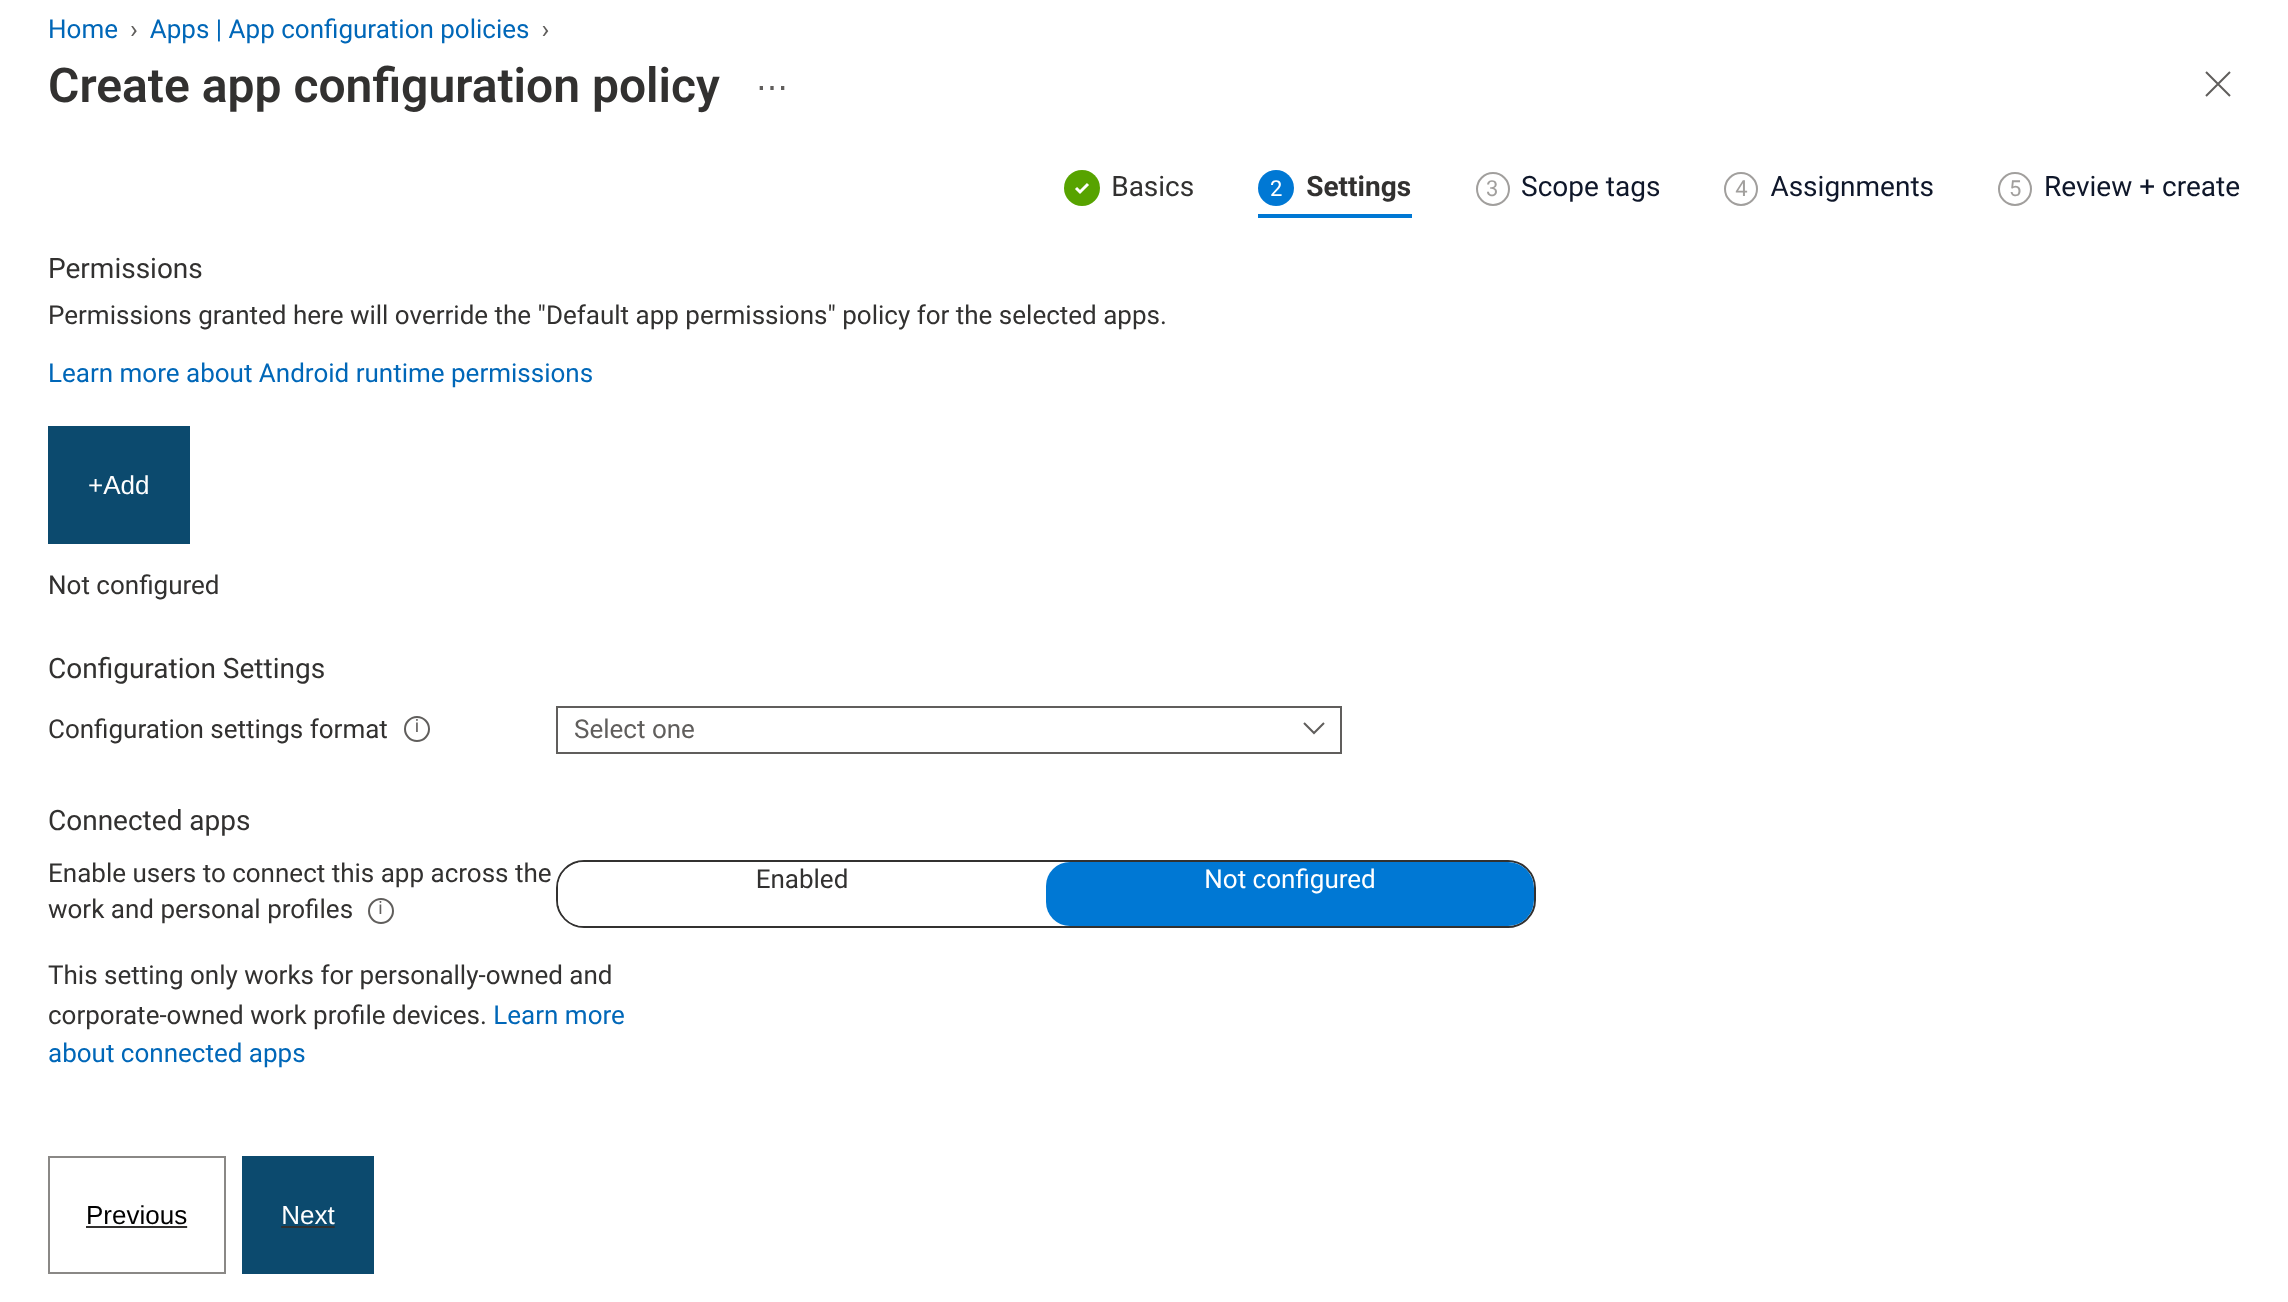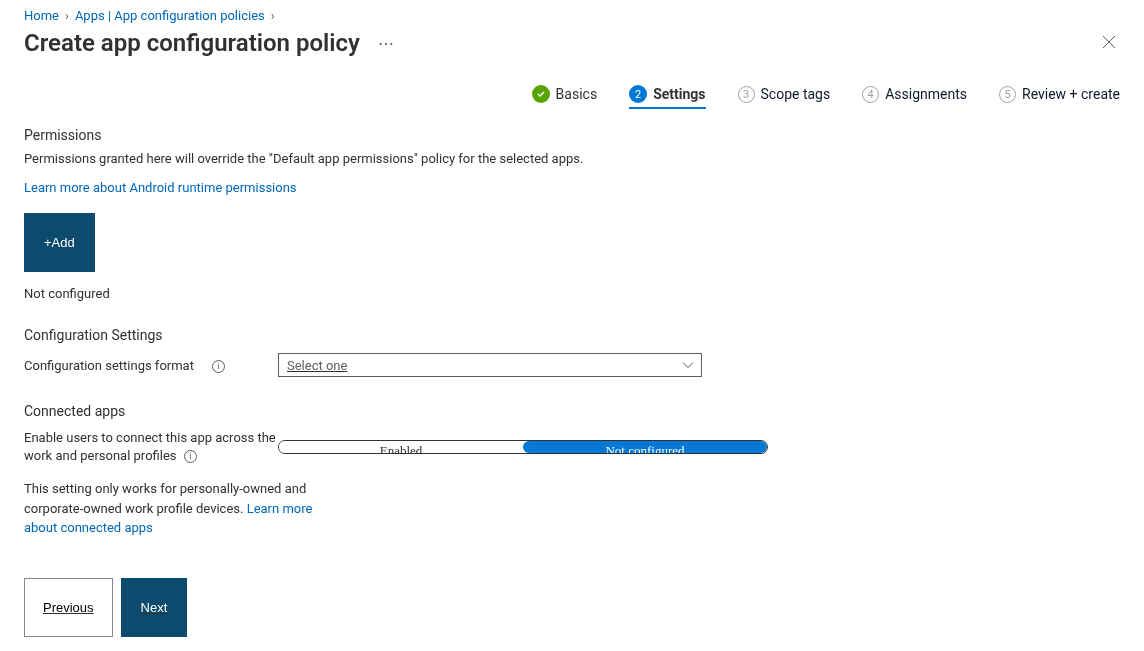--- a/index.html
+++ b/index.html
@@ -144,22 +144,22 @@
 
     
     .form-row {
       display: flex;
       align-items: center;
       margin-bottom: 10px;
     }
     .label-col {
       width: 254px;
       display: flex;
-      align-items: flex-end;
-      gap: 18px;
+      align-items: flex-start;
+      gap: 8px;
     }
     .label-col-wide {
       width: 254px;
       display: flex;
       gap: 6px;
       line-height: 1.4;
     }
     .info-icon {
       width: 13px;
       height: 13px;
@@ -168,22 +168,21 @@
       display: inline-flex;
       align-items: center;
       justify-content: center;
       font-size: 9px;
       color: #605e5c;
       cursor: pointer;
       flex-shrink: 0;
     }
     .select-wrap {
       position: relative;
-      width: 424px;
-      text-decoration: underline;
+      width: 393px;
     }
     .select {
       width: 100%;
       border: 1px solid #605e5c;
       padding: 4px 28px 4px 8px;
       font-size: 13px;
       color: #605e5c;
       background: #fff;
       cursor: pointer;
       height: 24px;
@@ -203,22 +202,21 @@
       margin-bottom: 10px;
     }
 
     
     .pill-toggle {
       display: flex;
       width: 490px;
       border: 1px solid #323130;
       border-radius: 14px;
       overflow: hidden;
-      height: 14px;
-      font-family: Liberation Serif, serif;
+      height: 34px;
     }
     .pill-option {
       flex: 1;
       text-align: center;
       font-size: 13px;
       line-height: 20px;
       cursor: pointer;
     }
     .pill-option.selected {
       background: #0078d4;

